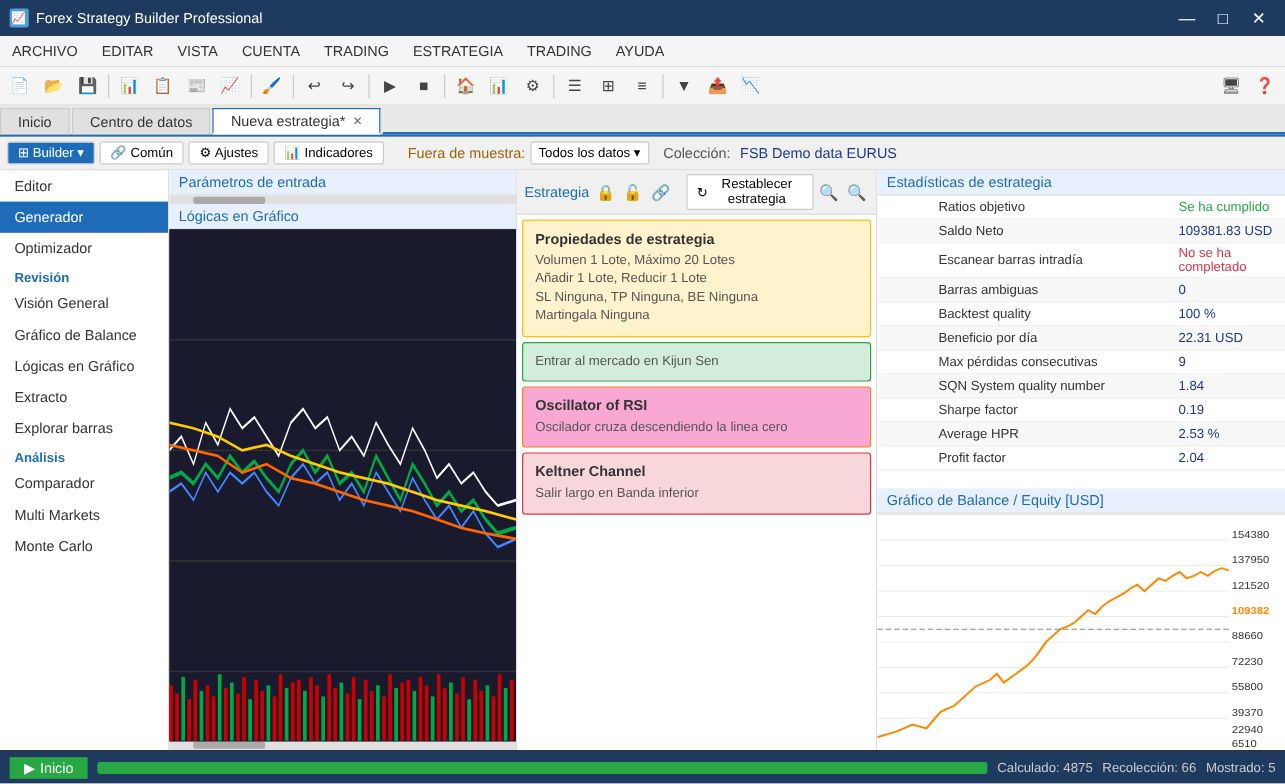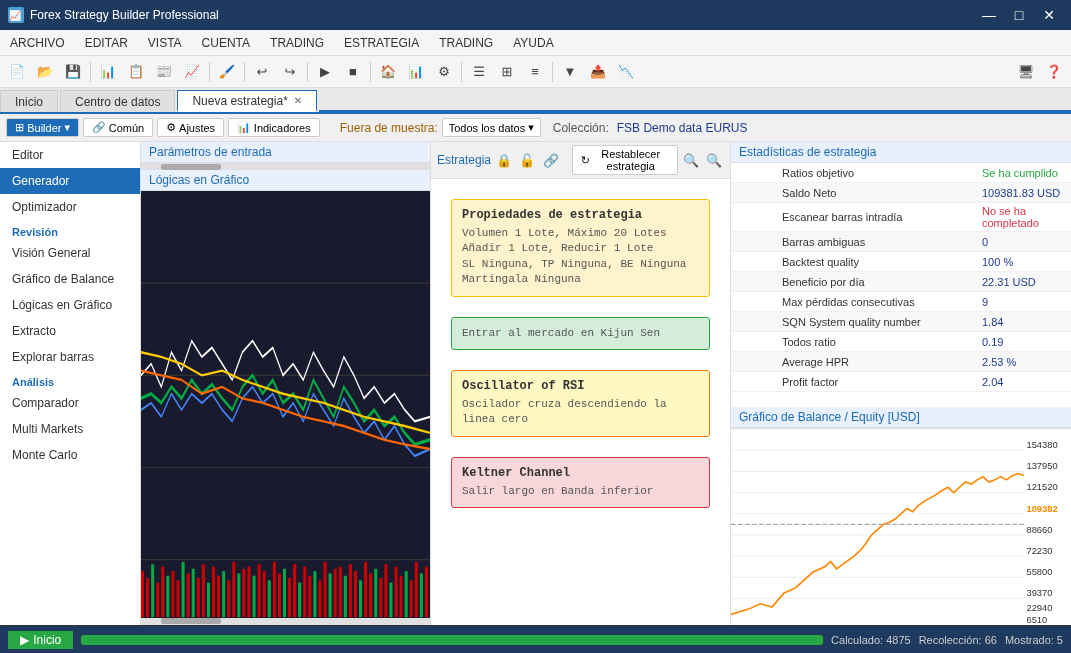--- a/index.html
+++ b/index.html
@@ -48,25 +48,25 @@
     
     
     .params-panel { width: 290px; background: white; border-right: 1px solid #ddd; display: flex; flex-direction: column; overflow: hidden; flex-shrink: 0; }
     .panel-header { background: #e8f0fe; padding: 3px 8px; font-size: 12px; color: #1e6cb8; border-bottom: 1px solid #ddd; }
     .params-list { overflow-y: auto; flex: 1; }
     .chart-header { background: #e8f0fe; padding: 3px 8px; font-size: 12px; color: #1e6cb8; border-bottom: 1px solid #ddd; }
     
     
     .strategy-panel { width: 300px; background: white; border-right: 1px solid #ddd; display: flex; flex-direction: column; overflow: hidden; flex-shrink: 0; }
     .strategy-toolbar { background: #f0f0f0; padding: 3px 6px; display: flex; align-items: center; gap: 4px; border-bottom: 1px solid #ddd; }
-    .strategy-cards { overflow-y: auto; flex: 1; padding: 20px; display: flex; flex-direction: column; gap: 20px; font-family: Liberation Mono, monospace; }
+    .strategy-cards { overflow-y: auto; flex: 1; padding: 4px; display: flex; flex-direction: column; gap: 4px; }
     .strategy-card { border-radius: 3px; padding: 8px 10px; font-size: 11px; }
     .card-yellow { background: #fff3cd; border: 1px solid #ffc107; }
     .card-green { background: #d4edda; border: 1px solid #28a745; }
-    .card-orange { background: #fef9c3; border: 1px solid #fd7e14; }
+    .card-orange { background: #f9a8d4; border: 1px solid #fd7e14; }
     .card-pink { background: #f8d7da; border: 1px solid #dc3545; }
     .card-title { font-weight: bold; font-size: 12px; margin-bottom: 4px; color: #333; }
     .card-text { color: #555; line-height: 1.4; }
     
     
     .stats-panel { flex: 1; background: white; display: flex; flex-direction: column; overflow: hidden; }
     .stats-list { overflow-y: auto; flex: 1; }
     .stat-row { display: flex; padding: 2px 6px; font-size: 11px; border-bottom: 1px solid #f0f0f0; min-height: 20px; align-items: center; }
     .stat-row:nth-child(even) { background: #f8f8f8; }
     .stat-name { width: 200px; color: #333; flex-shrink: 0; margin-left: 45px; }
@@ -381,21 +381,21 @@
             </div>
             <div class="stat-row">
               <span class="stat-name">Max pérdidas consecutivas</span>
               <span class="stat-value">9</span>
             </div>
             <div class="stat-row">
               <span class="stat-name">SQN System quality number</span>
               <span class="stat-value">1.84</span>
             </div>
             <div class="stat-row">
-              <span class="stat-name">Todos ratio</span>
+              <span class="stat-name">Sharpe factor</span>
               <span class="stat-value">0.19</span>
             </div>
             <div class="stat-row">
               <span class="stat-name">Average HPR</span>
               <span class="stat-value">2.53 %</span>
             </div>
             <div class="stat-row">
               <span class="stat-name">Profit factor</span>
               <span class="stat-value">2.04</span>
             </div>

